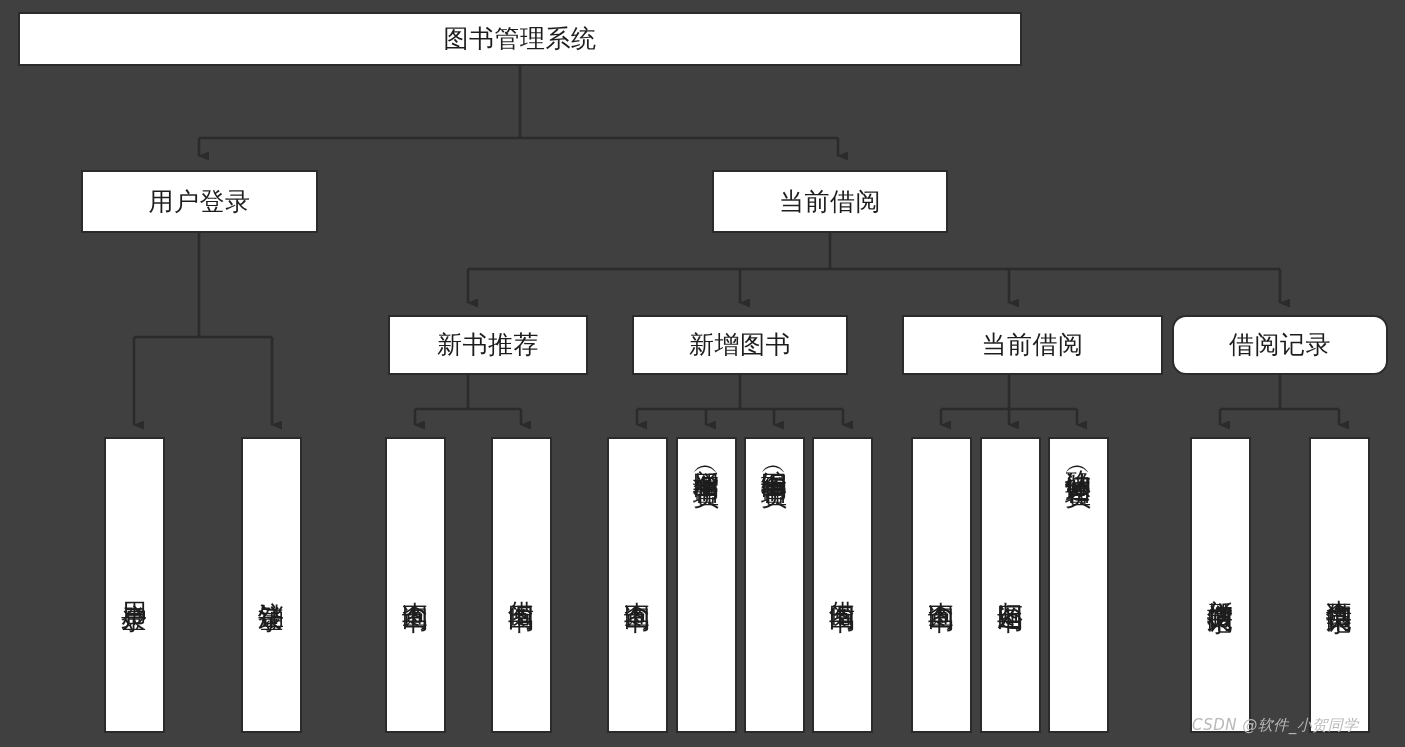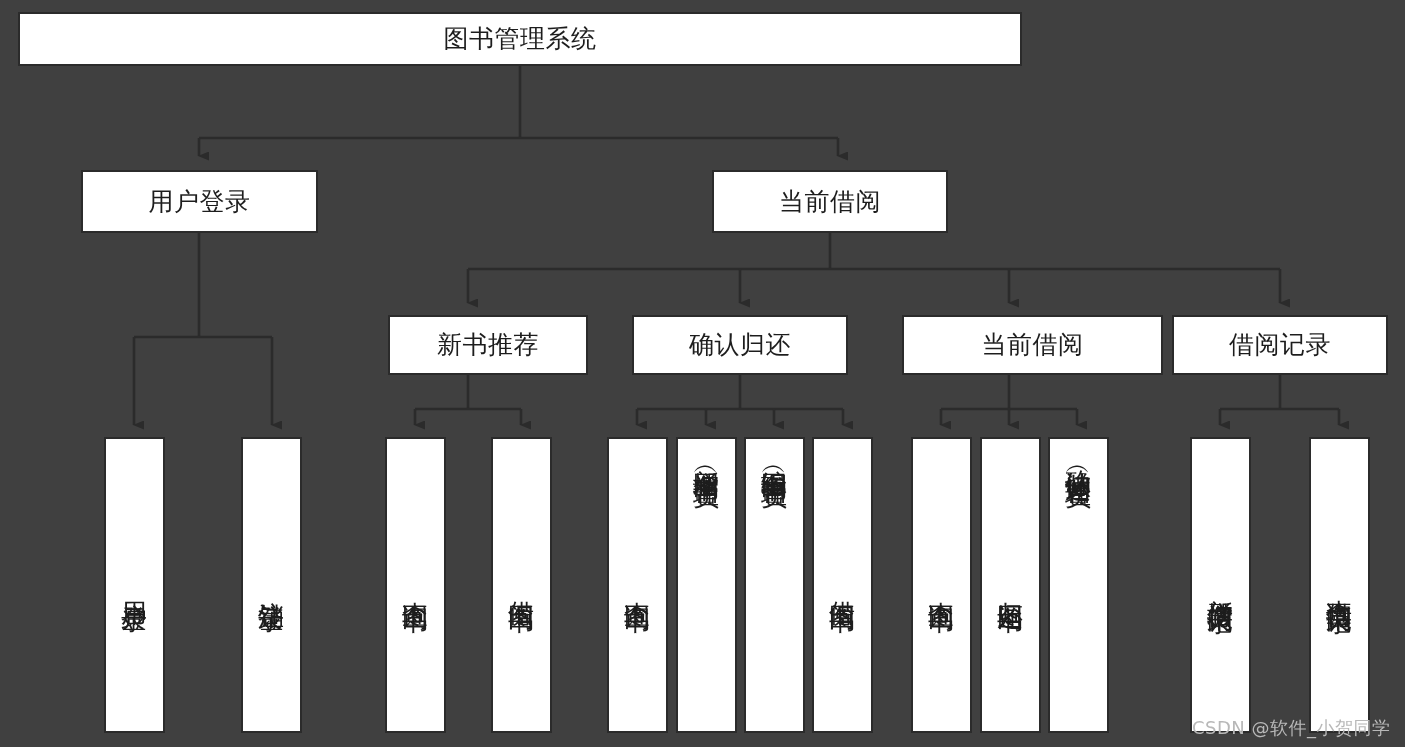--- a/index.html
+++ b/index.html
@@ -56,25 +56,26 @@
     letter-spacing: 2px;
     line-height: 1;
     max-height: 285px;
   }
   .node.vc {
     align-items: center;
     padding-top: 0;
   }
   .watermark {
     position: absolute;
-    font-size: 18px;
+    font-size: 15px;
     color: #b8b8b8;
     white-space: nowrap;
     letter-spacing: 0.5px;
     pointer-events: none;
+    font-style: italic;
   }
 </style>
 </head>
 <body>
 
 <div id="canvas">
 
   <svg id="wires" viewBox="0 0 1405 747" xmlns="http://www.w3.org/2000/svg">
     <defs>
       <marker id="arrow" markerWidth="9" markerHeight="11" refX="4.5" refY="10" orient="auto" markerUnits="userSpaceOnUse">
@@ -133,26 +134,26 @@
     <span class="lbl">用户登录</span>
   </div>
   <div class="node h" style="left:712px; top:170px; width:236px; height:63px;">
     <span class="lbl">当前借阅</span>
   </div>
 
   <div class="node h" style="left:360px; top:315px; width:200px; height:60px;margin-left:28px;">
     <span class="lbl">新书推荐</span>
   </div>
   <div class="node h" style="left:632px; top:315px; width:216px; height:60px;">
-    <span class="lbl">确认归还</span>
+    <span class="lbl">新增图书</span>
   </div>
   <div class="node h" style="left:902px; top:315px; width:261px; height:60px;">
     <span class="lbl">当前借阅</span>
   </div>
-  <div class="node h" style="left:1172px; top:315px; width:216px; height:60px;">
+  <div class="node h" style="left:1172px; top:315px; width:216px; height:60px;border-radius:14px;">
     <span class="lbl">借阅记录</span>
   </div>
 
   <div class="node v vc" style="left:104px; top:437px; width:61px; height:296px;">
     <span class="lbl">用户登录</span>
   </div>
   <div class="node v vc" style="left:241px; top:437px; width:61px; height:296px;">
     <span class="lbl">注销登录</span>
   </div>
 

